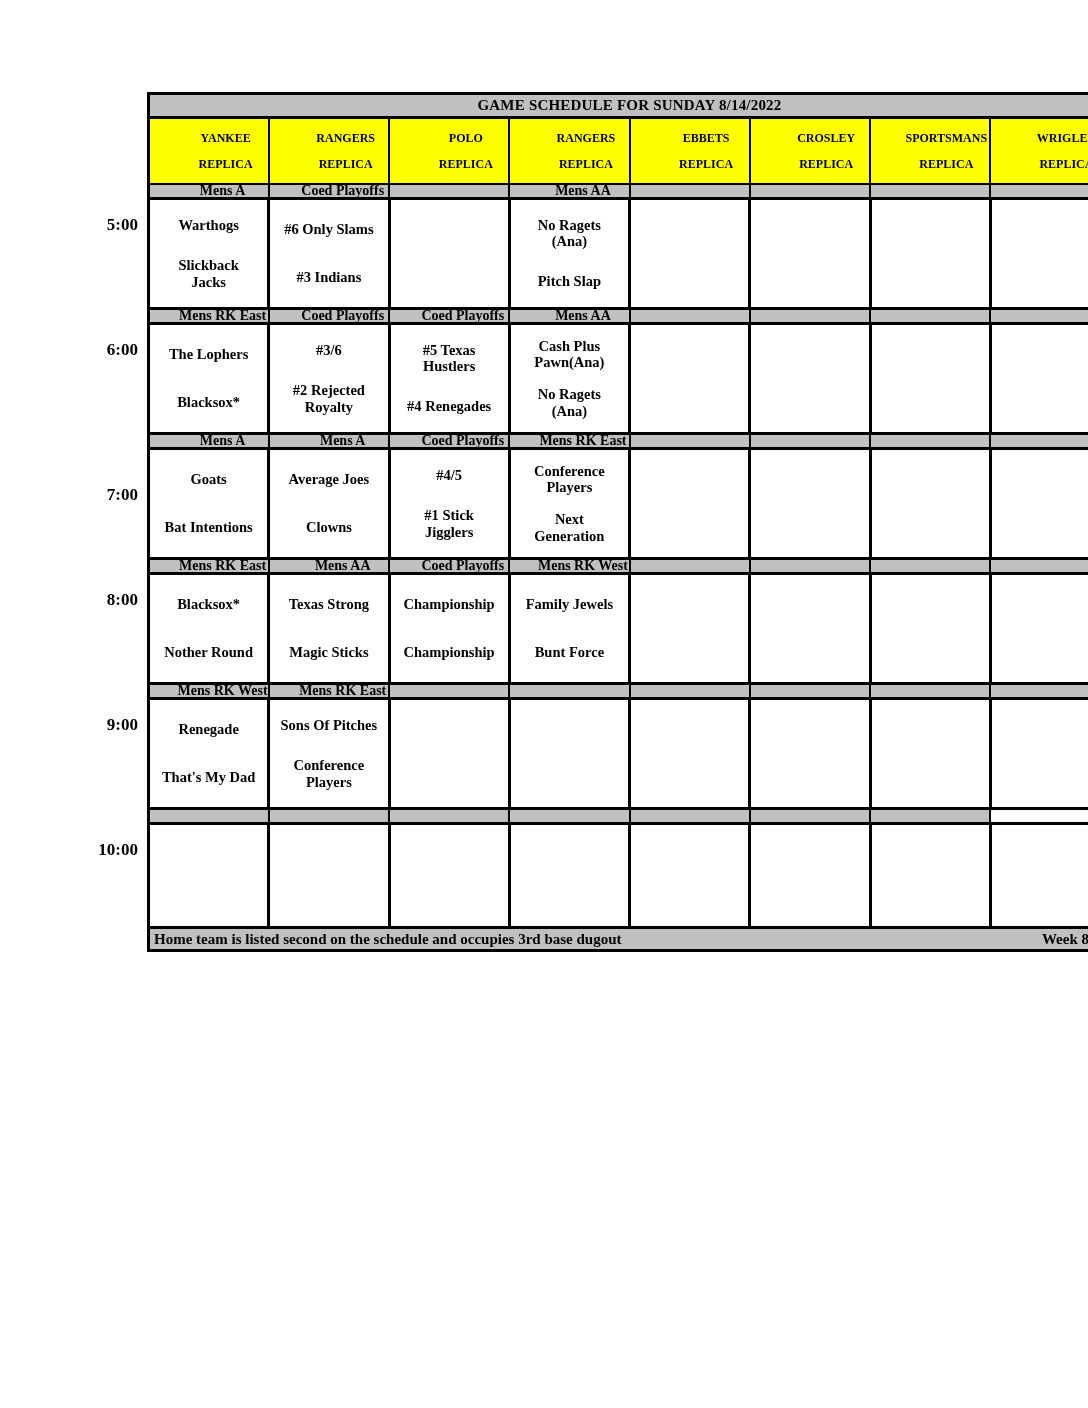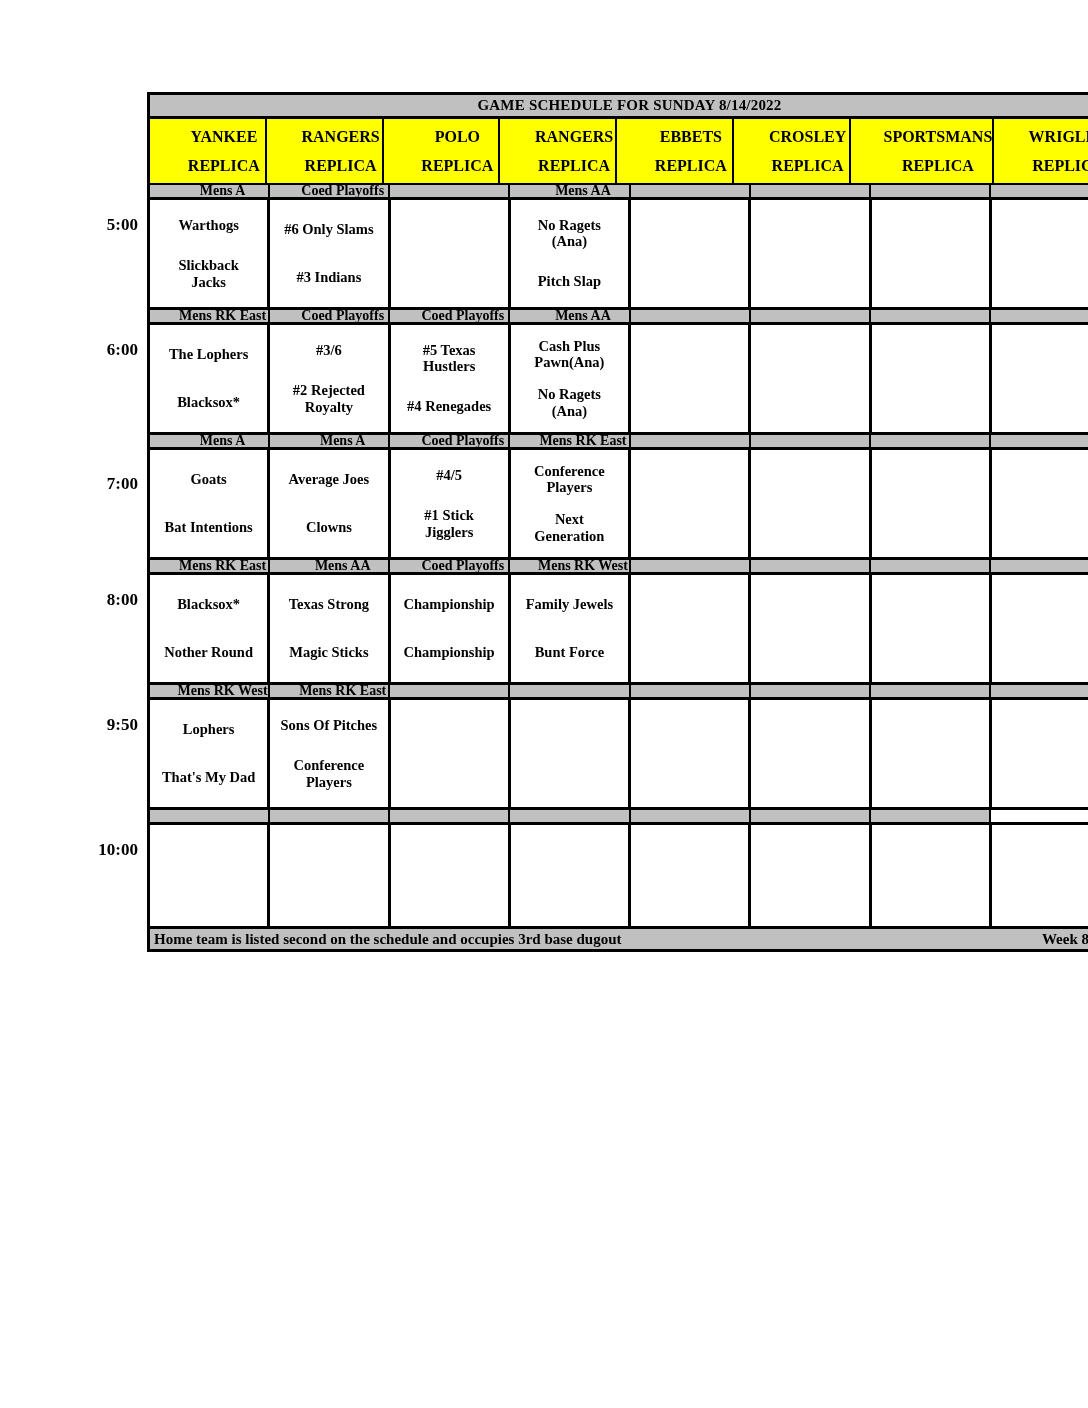--- a/index.html
+++ b/index.html
@@ -54,21 +54,21 @@
     flex: 1 1 0;
     box-sizing: border-box;
     background: var(--yellow, #FFFF00);
     border-right: 2px solid var(--line, #000);
     display: flex;
     flex-direction: column;
     justify-content: center;
     align-items: center;
     gap: 11px;
     text-align: center;
-    font-size: 16px;
+    font-size: 12px;
     padding-left: 33px;
   }
   .header-cell:last-child { border-right: none; }
 
   .row-division {
     display: flex;
     height: 12px;
     border-bottom: 3px solid var(--line, #000);
   }
   .division-cell {
@@ -127,23 +127,23 @@
   .row-footer .week { margin-right: 20px; }
 </style>
 </head>
 <body>
 
 <div class="page">
 
   <div id="times">
       <div class="time-label" style="top: 215px;">5:00</div>
       <div class="time-label" style="top: 340px;">6:00</div>
-      <div class="time-label" style="top: 474px;">7:00</div>
+      <div class="time-label" style="top: 485px;">7:00</div>
       <div class="time-label" style="top: 590px;">8:00</div>
-      <div class="time-label" style="top: 715px;">9:50</div>
+      <div class="time-label" style="top: 715px;">9:00</div>
       <div class="time-label" style="top: 840px;">10:00</div>
     </div>
 
   <div class="schedule">
     <div class="row-title">GAME SCHEDULE FOR SUNDAY 8/14/2022</div>
 
     <div class="row-header" id="header-row">
         <div class="header-cell">
           <span>YANKEE</span>
           <span>REPLICA</span>
@@ -360,21 +360,21 @@
           <div class="division-cell">Mens RK East</div>
           <div class="division-cell"></div>
           <div class="division-cell"></div>
           <div class="division-cell"></div>
           <div class="division-cell"></div>
           <div class="division-cell"></div>
           <div class="division-cell"></div>
         </div>
         <div class="row-game">
           <div class="game-cell">
-            <span class="team">Lophers</span>
+            <span class="team">Renegade</span>
             <span class="team">That's My Dad</span>
           </div>
           <div class="game-cell">
             <span class="team">Sons Of Pitches</span>
             <span class="team">Conference Players</span>
           </div>
           <div class="game-cell">
             <span class="team"></span>
             <span class="team"></span>
           </div>

